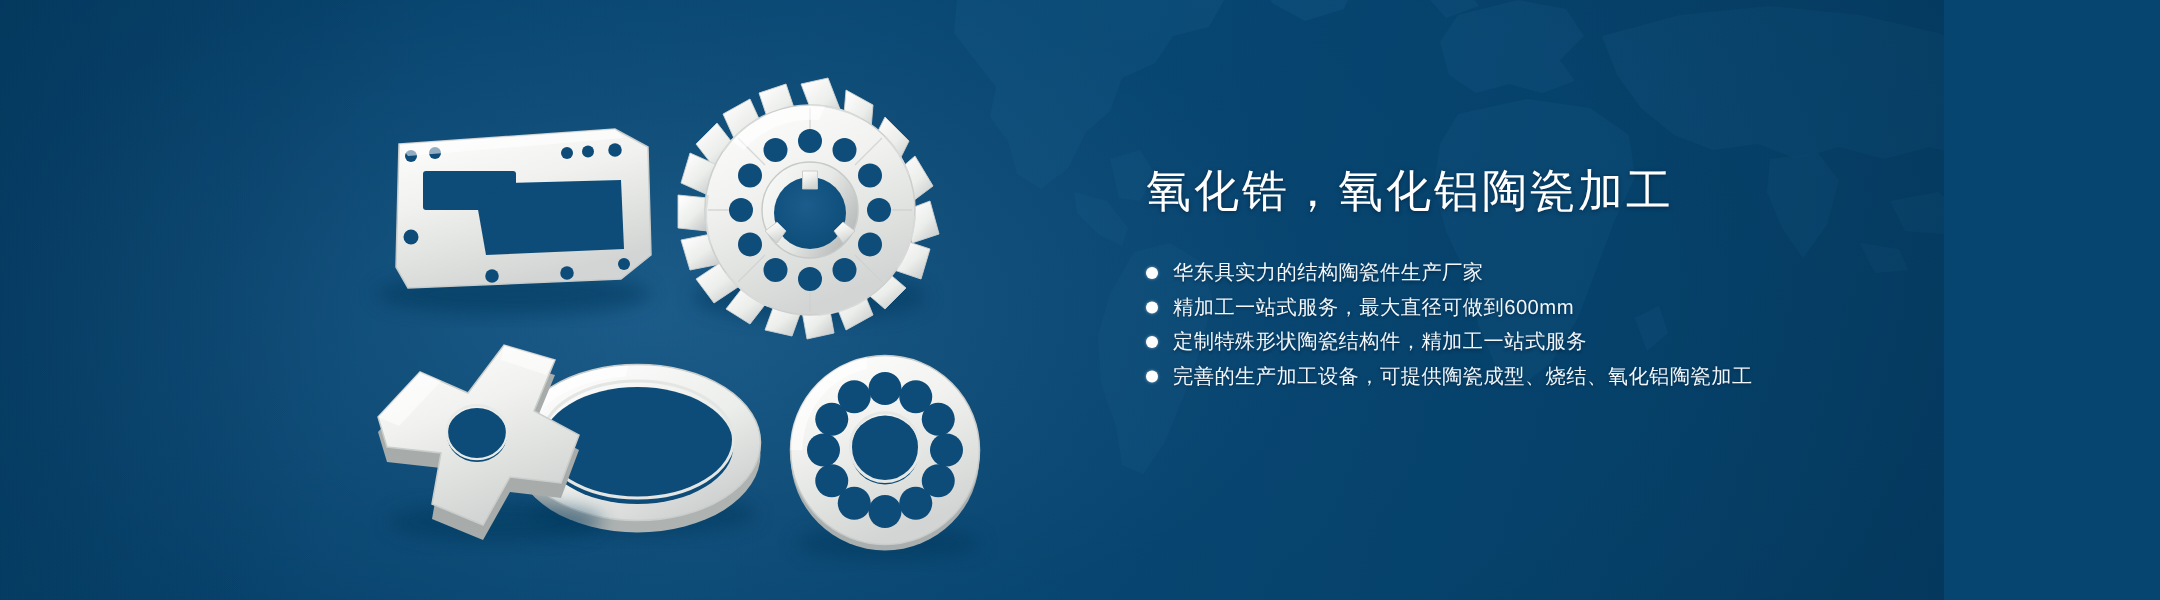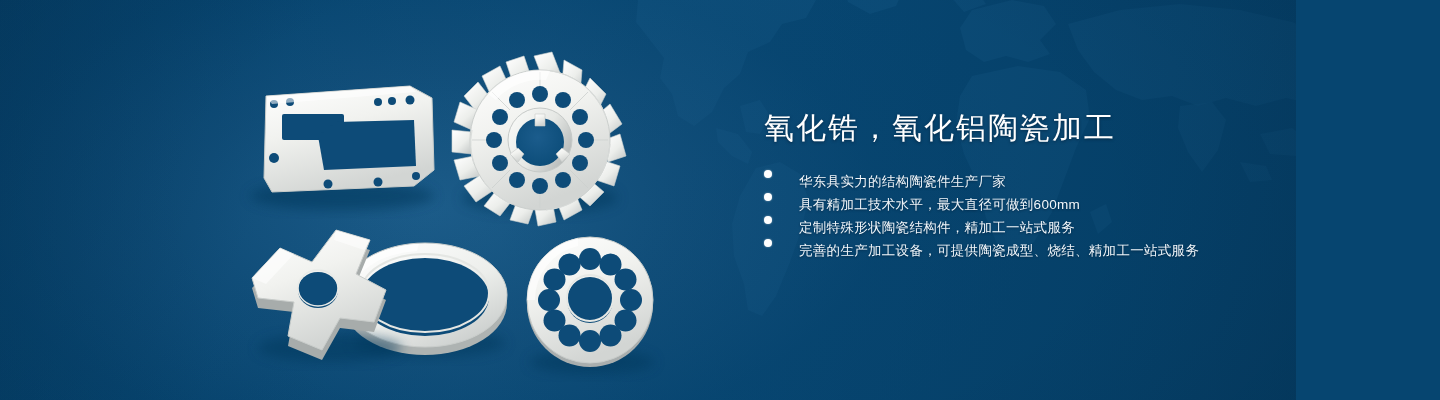--- a/index.html
+++ b/index.html
@@ -96,24 +96,23 @@
     text-shadow: 0 1px 3px rgba(0,20,40,0.55);
     white-space: nowrap;
   }
   .bullets {
     list-style: none;
     margin: 0;
     padding: 0;
   }
   .bullet {
     display: flex;
-    align-items: flex-start;
+    align-items: center;
     height: 23px;
     margin: 0;
-    gap: 17px;
   }
   .bullet-dot {
     width: 8px;
     height: 8px;
     border-radius: 50%;
     background: #ffffff;
     flex: 0 0 auto;
     margin-right: 10px;
     box-shadow: 0 0 2px rgba(255,255,255,0.5);
   }
@@ -365,26 +364,26 @@
   <div class="copy">
     <h1 class="headline">氧化锆，氧化铝陶瓷加工</h1>
 
     <ul class="bullets">
       <li class="bullet">
         <span class="bullet-dot"></span>
         <span class="bullet-text">华东具实力的结构陶瓷件生产厂家</span>
       </li>
       <li class="bullet">
         <span class="bullet-dot"></span>
-        <span class="bullet-text">具有精加工技术水平，最大直径可做到600mm</span>
+        <span class="bullet-text">精加工一站式服务，最大直径可做到600mm</span>
       </li>
       <li class="bullet">
         <span class="bullet-dot"></span>
         <span class="bullet-text">定制特殊形状陶瓷结构件，精加工一站式服务</span>
       </li>
       <li class="bullet">
         <span class="bullet-dot"></span>
-        <span class="bullet-text">完善的生产加工设备，可提供陶瓷成型、烧结、精加工一站式服务</span>
+        <span class="bullet-text">完善的生产加工设备，可提供陶瓷成型、烧结、氧化铝陶瓷加工</span>
       </li>
     </ul>
   </div>
 
 </div>
 
 </body></html>

